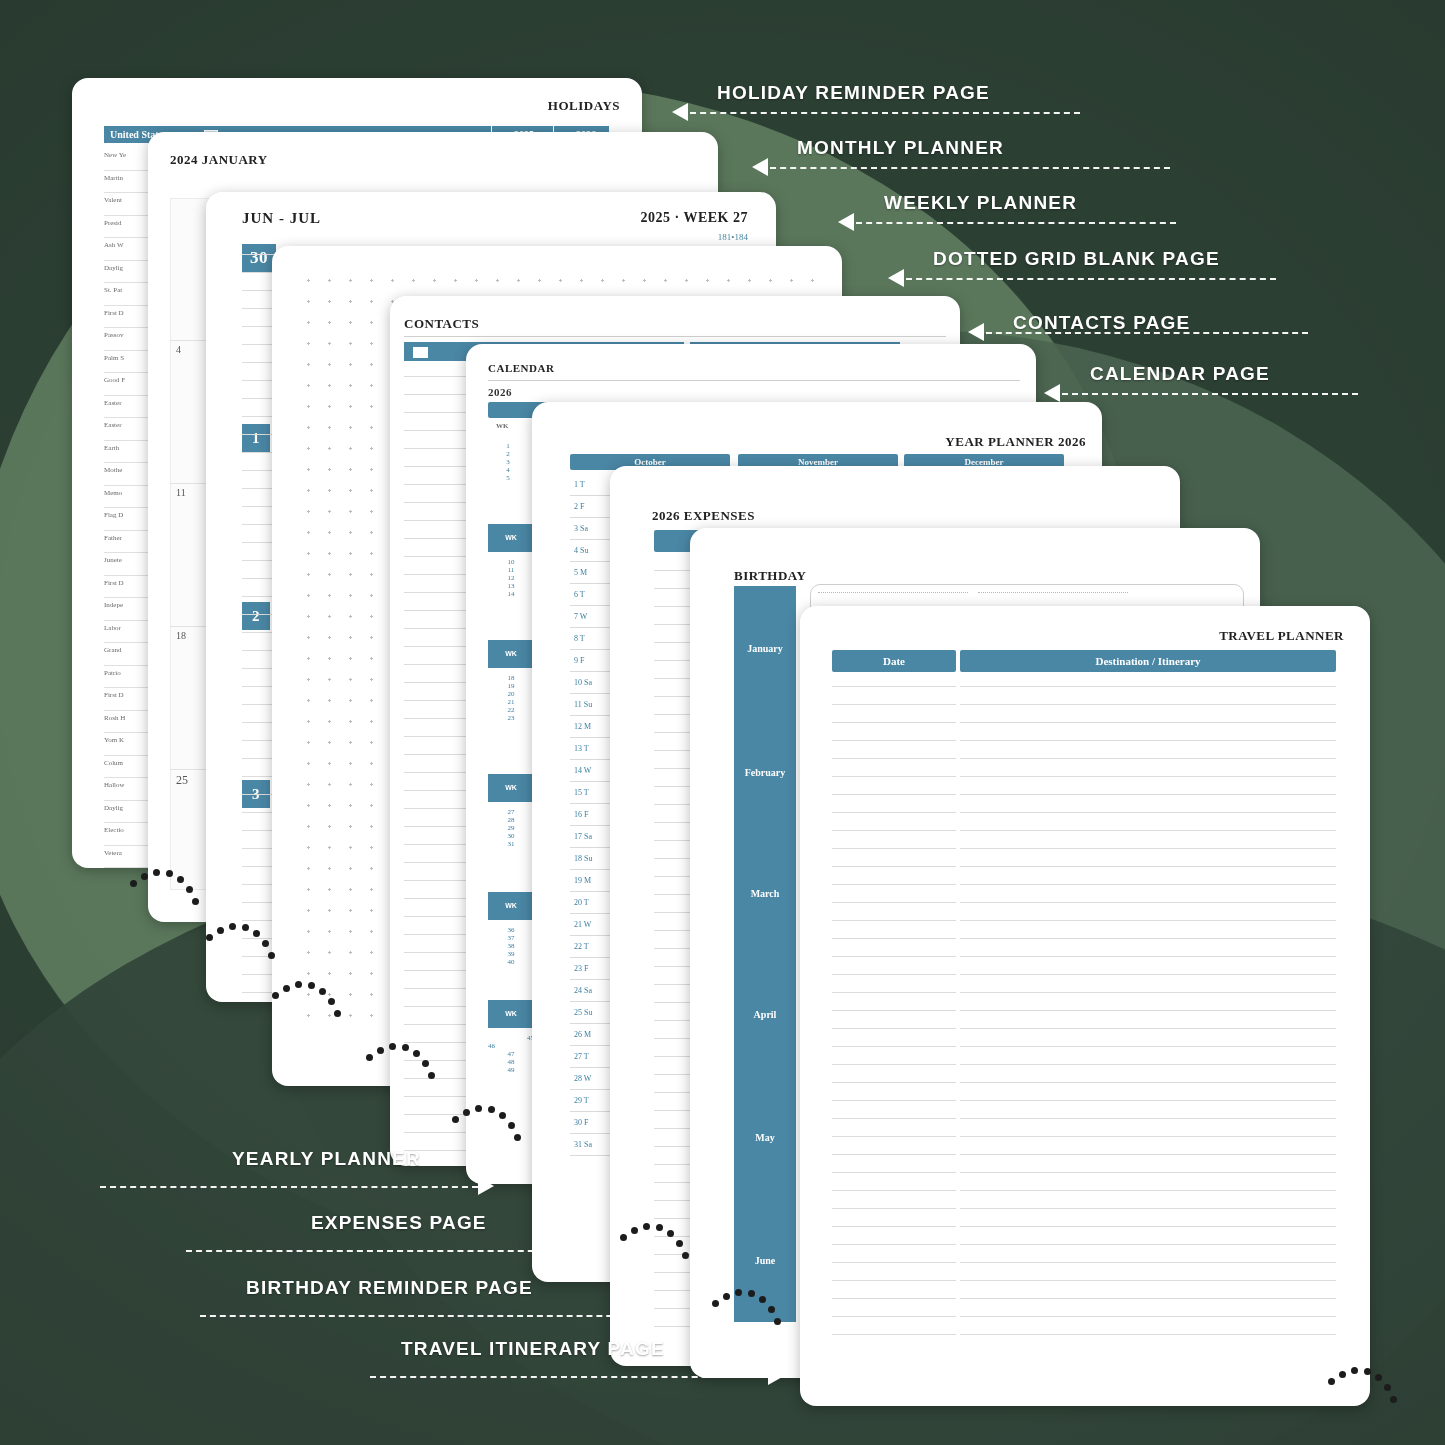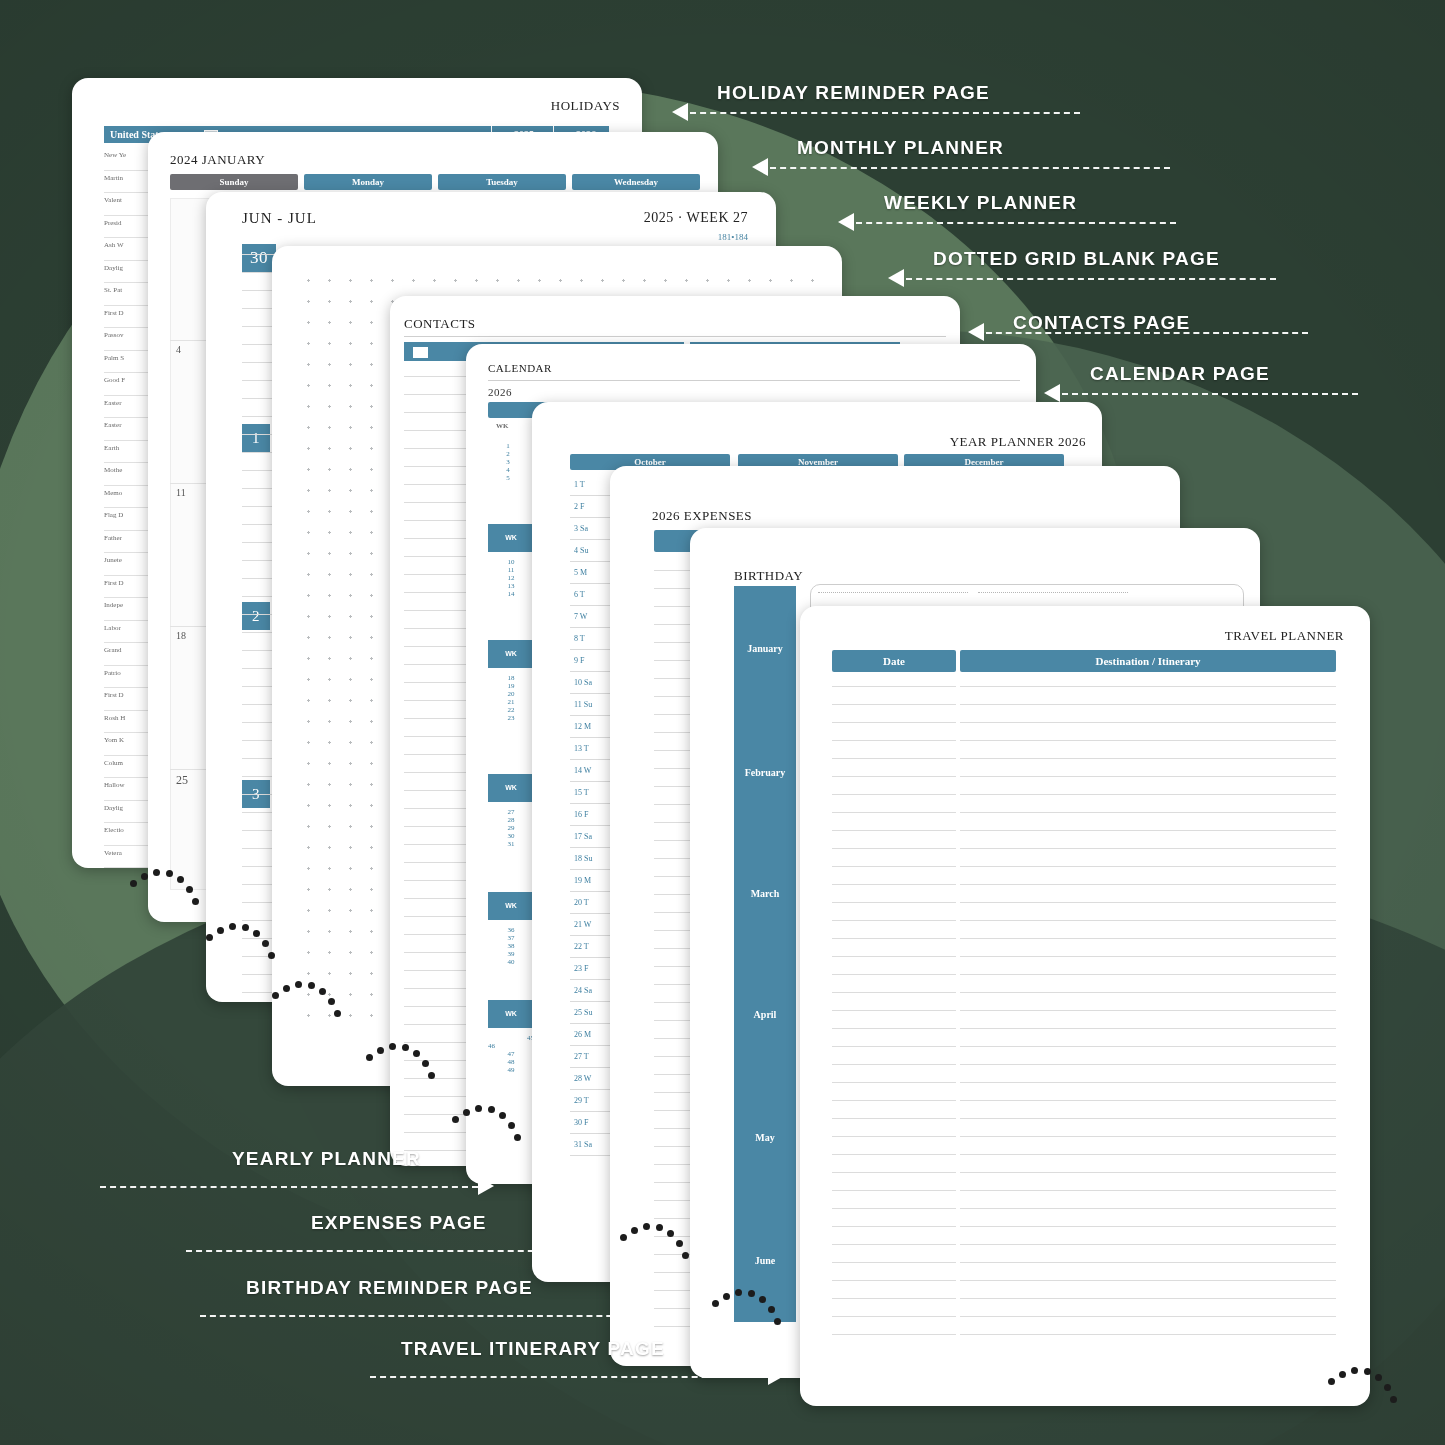--- a/index.html
+++ b/index.html
@@ -38,21 +38,21 @@
 
   .blue{background:#4a87a5;color:#fff;}
 
   .hdr-bar{
     background:#4a87a5;color:#fff;font-size:9px;font-weight:bold;
     text-align:center;border-radius:2px;padding:3px 0;
     font-family:"Liberation Serif", serif;
   }
   .hdr-bar.gray{background:#6e6e72;}
 
-  .ttl{font-family:"Liberation Serif", serif;font-weight:normal;letter-spacing:.5px;}
+  .ttl{font-family:"Liberation Serif", serif;font-weight:bold;letter-spacing:.5px;}
   .rules{position:absolute;left:0;right:0;}
   .rules div{height:1px;background:#dcdcdc;margin-bottom:17px;}
 
   
   .callout{position:absolute;color:#fff;font-weight:bold;letter-spacing:1.2px;
            font-size:19px;white-space:nowrap;text-shadow:0 1px 2px rgba(0,0,0,.35);}
   .dashline{position:absolute;height:0;border-top:2px dashed #ffffff;opacity:.95;}
   .arrow-l,.arrow-r{position:absolute;width:0;height:0;}
   .arrow-l{border-top:9px solid transparent;border-bottom:9px solid transparent;border-right:16px solid #fff;}
   .arrow-r{border-top:9px solid transparent;border-bottom:9px solid transparent;border-left:16px solid #fff;}
@@ -129,26 +129,20 @@
       <div class="tiny" style="height:18.5px;border-bottom:1px solid #e0e0e0;padding-top:3px;"><span>Electio</span></div>
       <div class="tiny" style="height:18.5px;border-bottom:1px solid #e0e0e0;padding-top:3px;"><span>Vetera</span></div>
 
     </div>
   </div>
 </div>
 
 <div class="sheet" style="left:148px;top:132px;width:570px;height:790px;">
   <div class="inner">
     <div class="ttl" style="position:absolute;left:22px;top:20px;font-size:13px;color:#222;">2024 JANUARY</div>
-    <div style="position:absolute;left:22px;top:42px;width:530px;display:flex;gap:6px;">
-      <div class="hdr-bar gray" style="flex:1;">Sunday</div>
-      <div class="hdr-bar" style="flex:1;">Monday</div>
-      <div class="hdr-bar" style="flex:1;">Tuesday</div>
-      <div class="hdr-bar" style="flex:1;">Wednesday</div>
-    </div>
     <div style="position:absolute;left:22px;top:66px;width:530px;height:690px;background:#fbfbfb;border:1px solid #ececec;"></div>
     <div style="position:absolute;left:28px;top:212px;font-size:10px;color:#555;font-family:'Liberation Serif',serif;">4</div>
     <div style="position:absolute;left:28px;top:355px;font-size:10px;color:#555;font-family:'Liberation Serif',serif;">11</div>
     <div style="position:absolute;left:28px;top:498px;font-size:10px;color:#555;font-family:'Liberation Serif',serif;">18</div>
     <div style="position:absolute;left:28px;top:641px;font-size:12px;color:#555;font-family:'Liberation Serif',serif;">25</div>
     <div style="position:absolute;left:22px;top:208px;width:530px;height:1px;background:#e2e2e2;"></div>
     <div style="position:absolute;left:22px;top:351px;width:530px;height:1px;background:#e2e2e2;"></div>
     <div style="position:absolute;left:22px;top:494px;width:530px;height:1px;background:#e2e2e2;"></div>
     <div style="position:absolute;left:22px;top:637px;width:530px;height:1px;background:#e2e2e2;"></div>
   </div>

